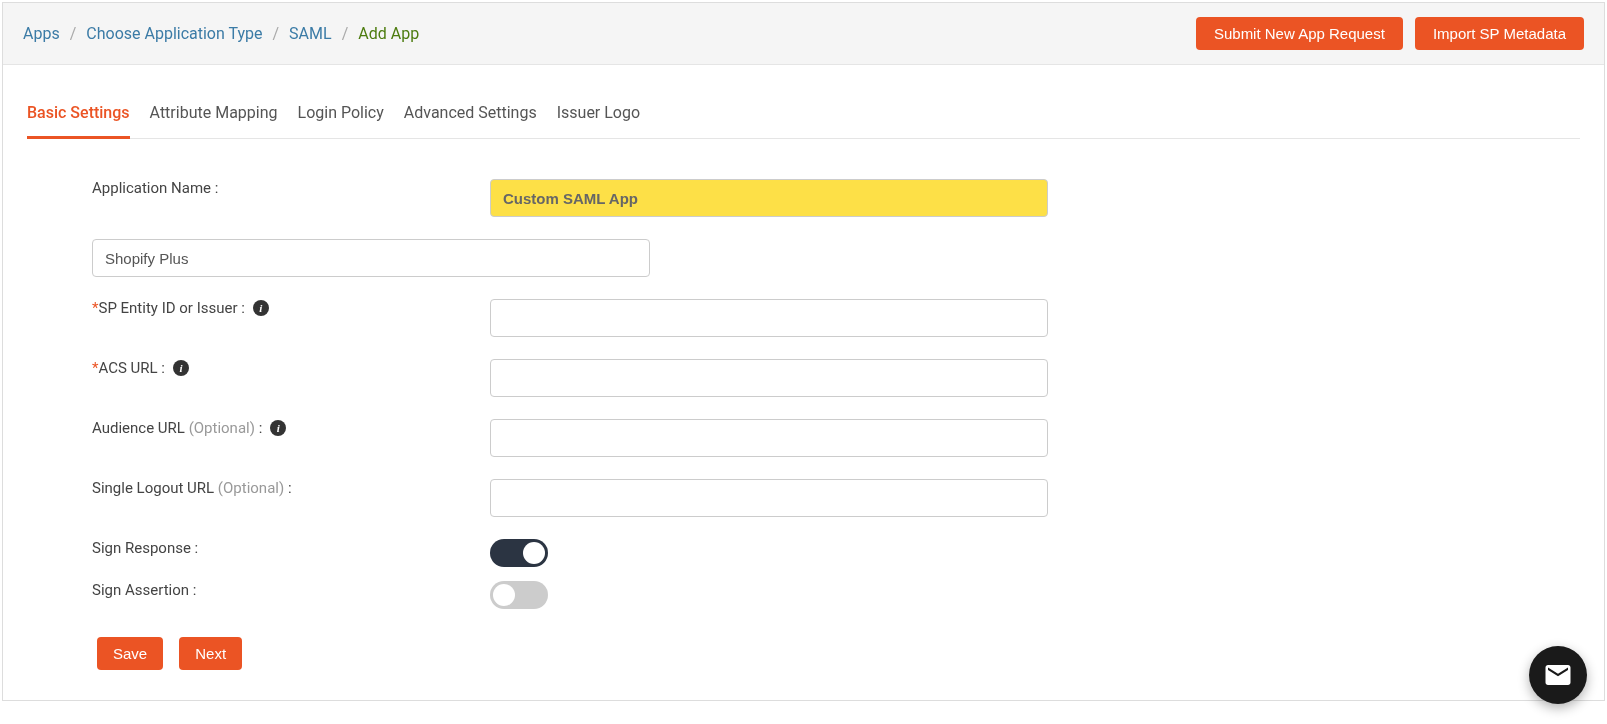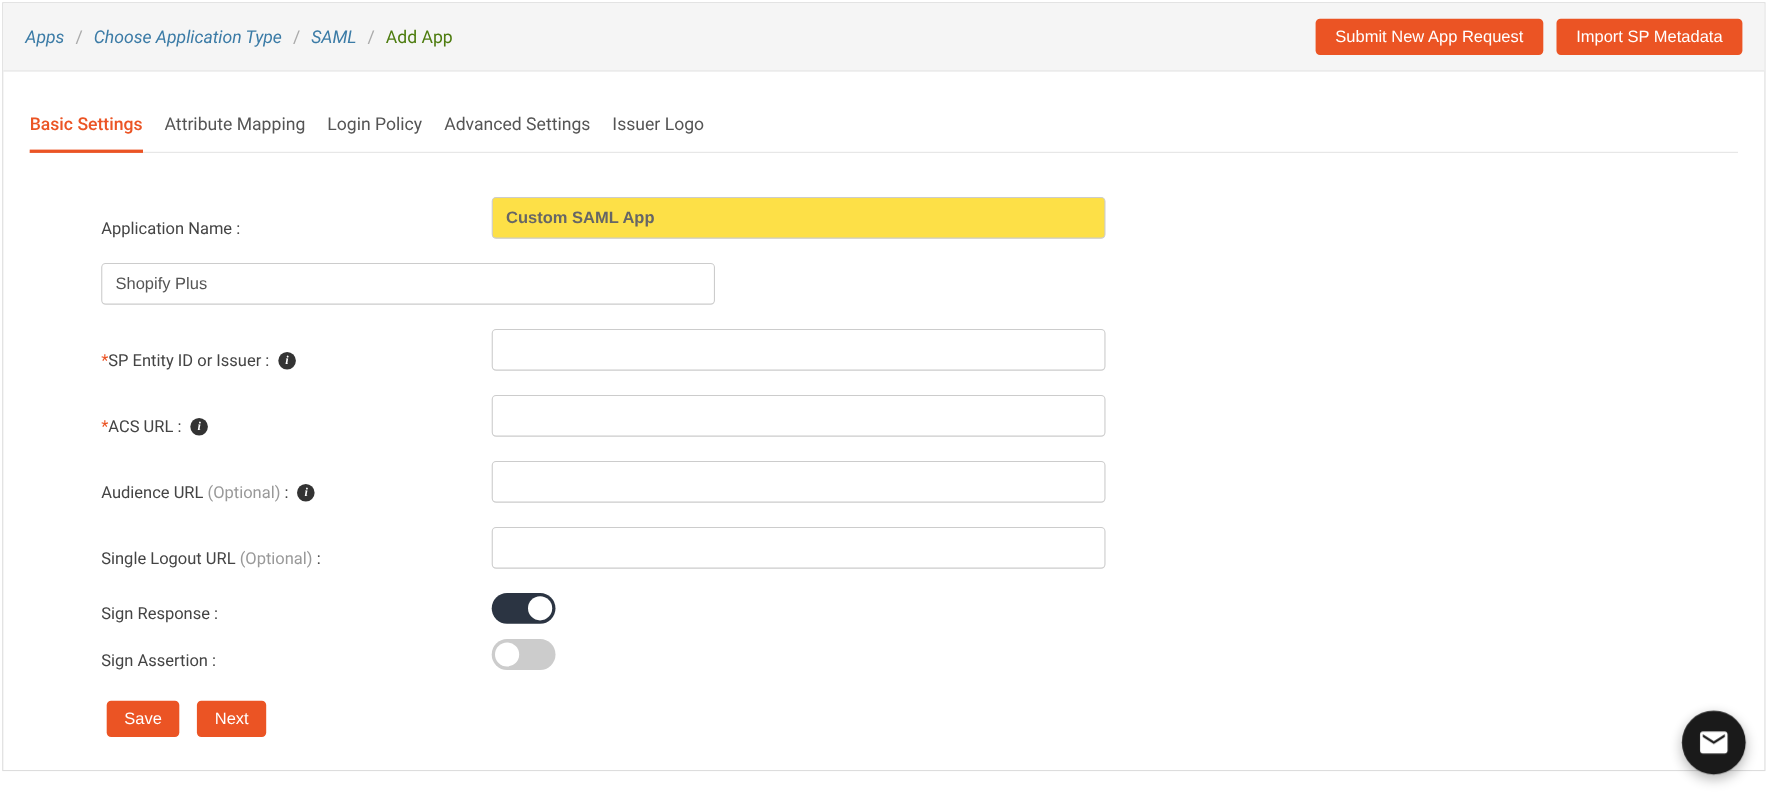--- a/index.html
+++ b/index.html
@@ -23,21 +23,20 @@
   }
   .breadcrumb {
     display: flex;
     align-items: center;
     gap: 10px;
     font-size: 16px;
   }
   .breadcrumb a {
     color: #3b7ba6;
     text-decoration: none;
-    font-style: italic;
   }
   .breadcrumb .sep {
     color: #aaa;
   }
   .breadcrumb .current {
     color: #4d7c0f;
   }
   .top-buttons {
     display: flex;
     gap: 12px;
@@ -73,22 +72,23 @@
     color: #eb5424;
     border-bottom-color: #eb5424;
     font-weight: 500;
   }
 
   .form-area {
     padding-left: 65px;
   }
   .form-row {
     display: flex;
-    align-items: flex-end;
+    align-items: flex-start;
     margin-bottom: 22px;
+    gap: 43px;
   }
   .form-row.toggle-row {
     margin-bottom: 14px;
   }
   .form-label {
     width: 355px;
     font-size: 15px;
     color: #444;
     display: flex;
     align-items: center;

